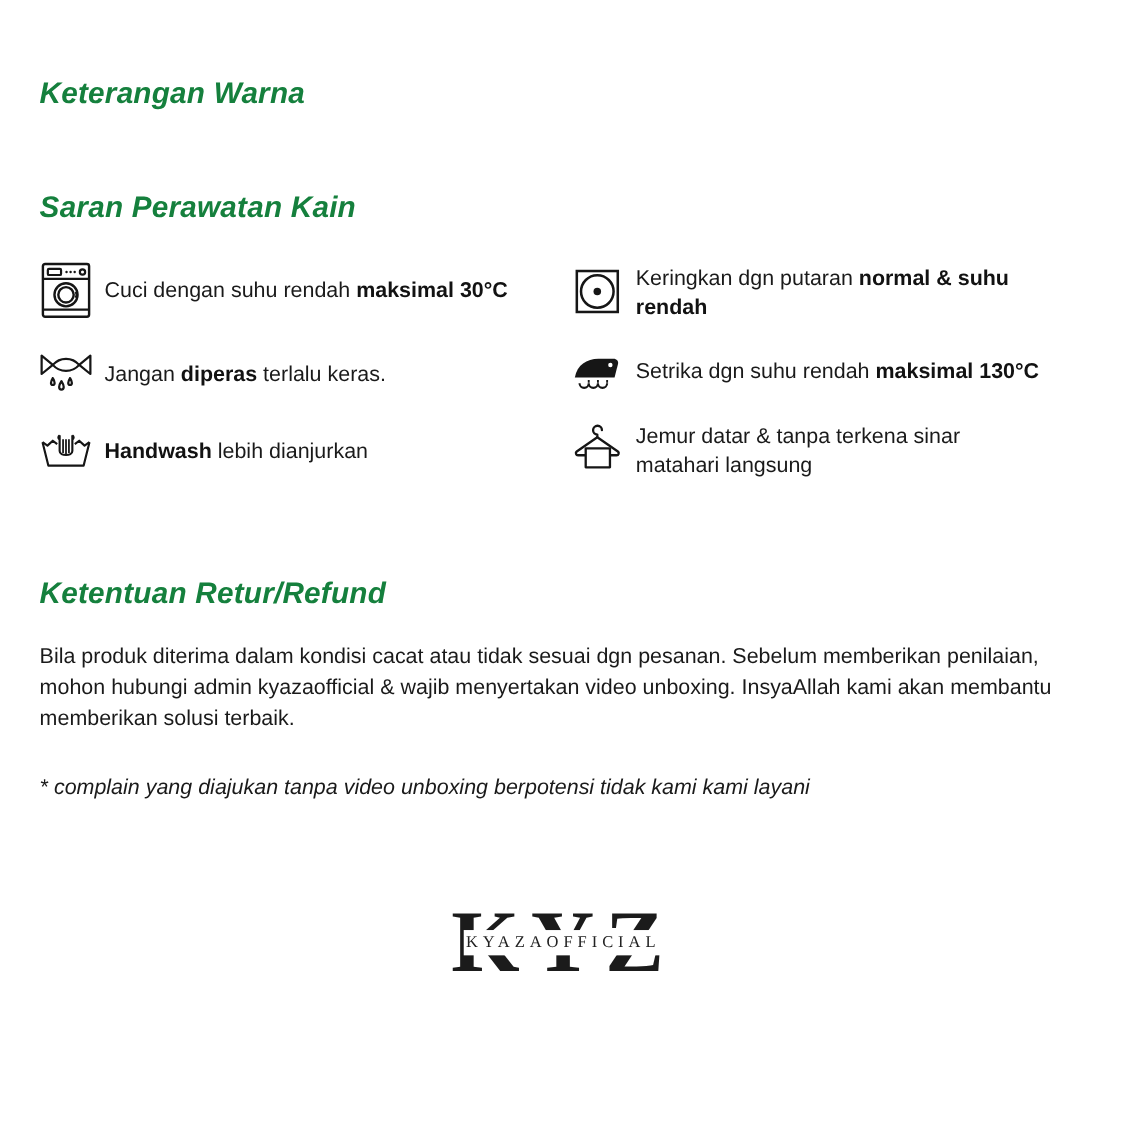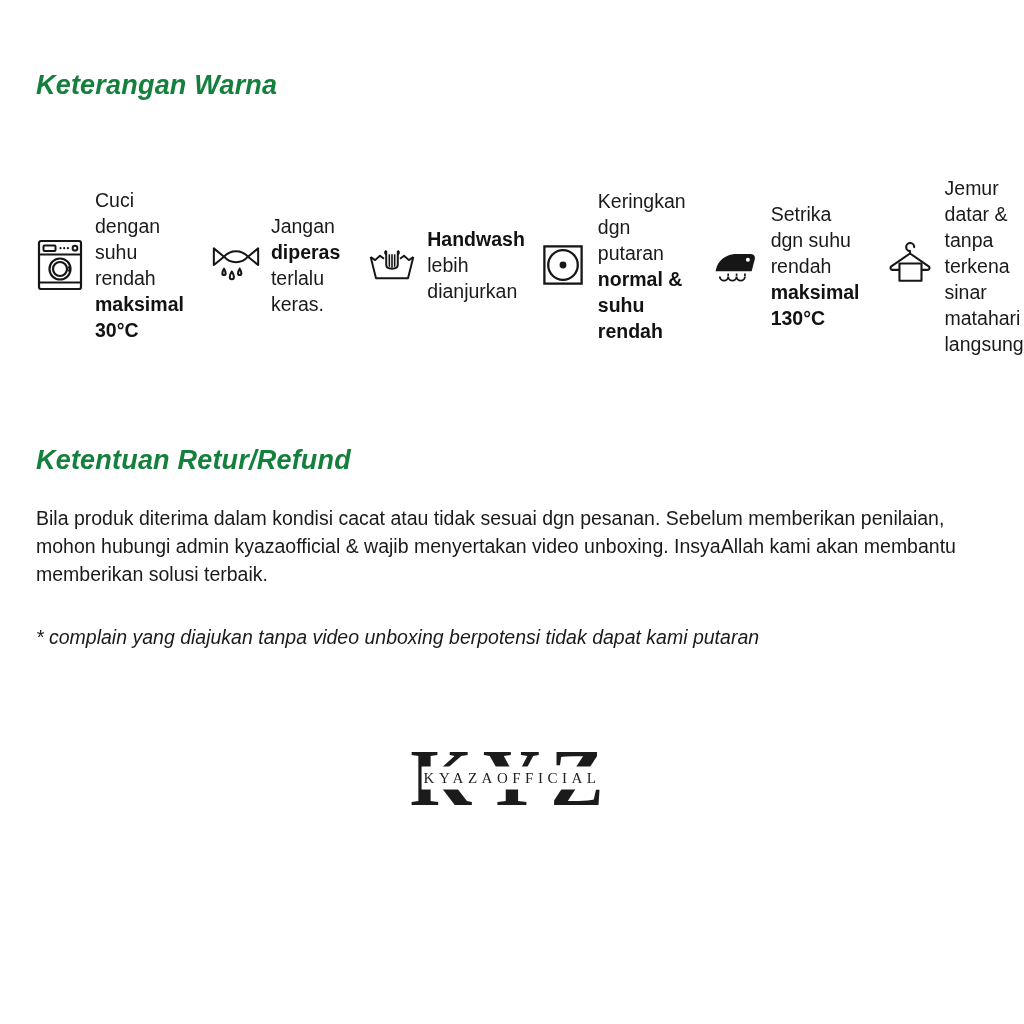--- a/index.html
+++ b/index.html
@@ -31,21 +31,21 @@
     max-width:952px;
   }
   p.body b{font-weight:700;color:#121212;}
   .sec-care{margin-top:72px;}
   .care-grid{
     margin-top:34px;
     display:grid;
     grid-template-columns:1fr 1fr;
     column-gap:14px;
   }
-  .care-col{display:flex;flex-direction:row;}
+  .care-col{display:flex;flex-direction:column;}
   .care-col-left{gap:28px;}
   .care-col-right{gap:26px;}
   .care-item{display:flex;gap:11px;}
   .care-col-left .care-item{align-items:center;}
   .care-col-right .care-item{align-items:center;}
   .care-icon{
     flex:0 0 auto;
     display:inline-flex;
     align-items:center;
     justify-content:center;
@@ -98,20 +98,21 @@
   svg{display:block;}
 </style>
 </head>
 <body>
 
 <div class="page">
 
   <h2 class="sec-title">Keterangan Warna</h2>
 
   <div class="sec-care">
+    <h2 class="sec-title">Saran Perawatan Kain</h2>
 
     <div class="care-grid">
 
       <div class="care-col care-col-left">
 
         <div class="care-item">
           <span class="care-icon">
             <svg width="46" height="52" viewBox="0 0 46 52" fill="none" stroke="currentColor" stroke-width="2.2">
               <rect x="2" y="2" width="42" height="48" rx="2"></rect>
               <rect x="6.5" y="6.5" width="12" height="5.5" rx="1" stroke-width="2"></rect>
@@ -200,21 +201,21 @@
           <span class="care-text"><span>Jemur datar &amp; tanpa terkena sinar matahari langsung</span><b></b><span></span></span>
         </div>
 
       </div>
     </div>
   </div>
 
   <div class="sec-retur">
     <h2 class="sec-title">Ketentuan Retur/Refund</h2>
     <p class="body">Bila produk diterima dalam kondisi cacat atau tidak sesuai dgn pesanan. Sebelum memberikan penilaian, mohon hubungi admin kyazaofficial &amp; wajib menyertakan video unboxing. InsyaAllah kami akan membantu memberikan solusi terbaik.</p>
-    <p class="note">* complain yang diajukan tanpa video unboxing berpotensi tidak dapat kami putaran</p>
+    <p class="note">* complain yang diajukan tanpa video unboxing berpotensi tidak kami kami layani</p>
   </div>
 
   <div class="logo">
     <div class="logo-kyz">KYZ</div>
     <div class="logo-band">KYAZAOFFICIAL</div>
   </div>
 
 </div>
 
 </body></html>

